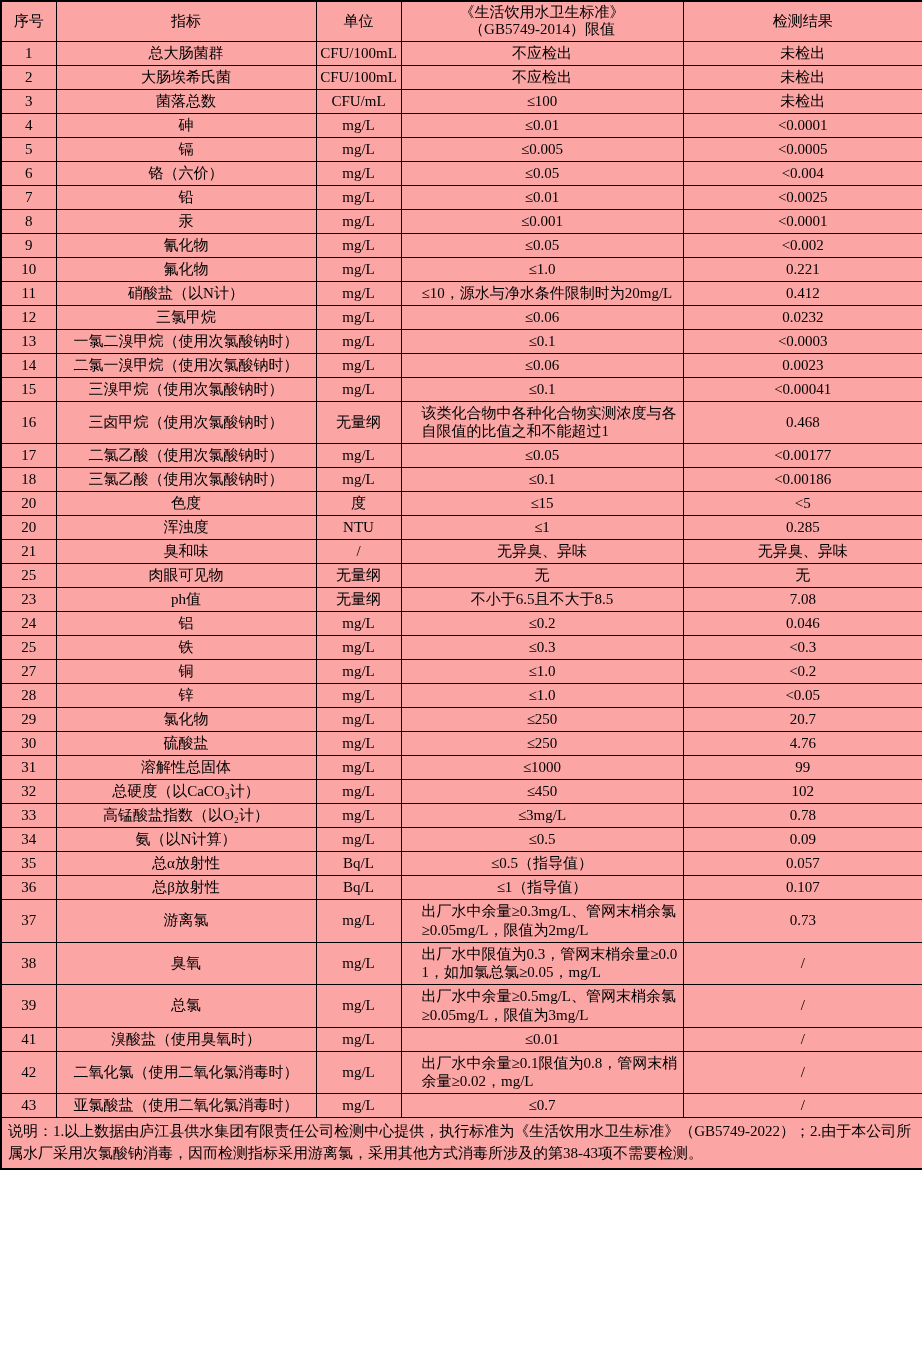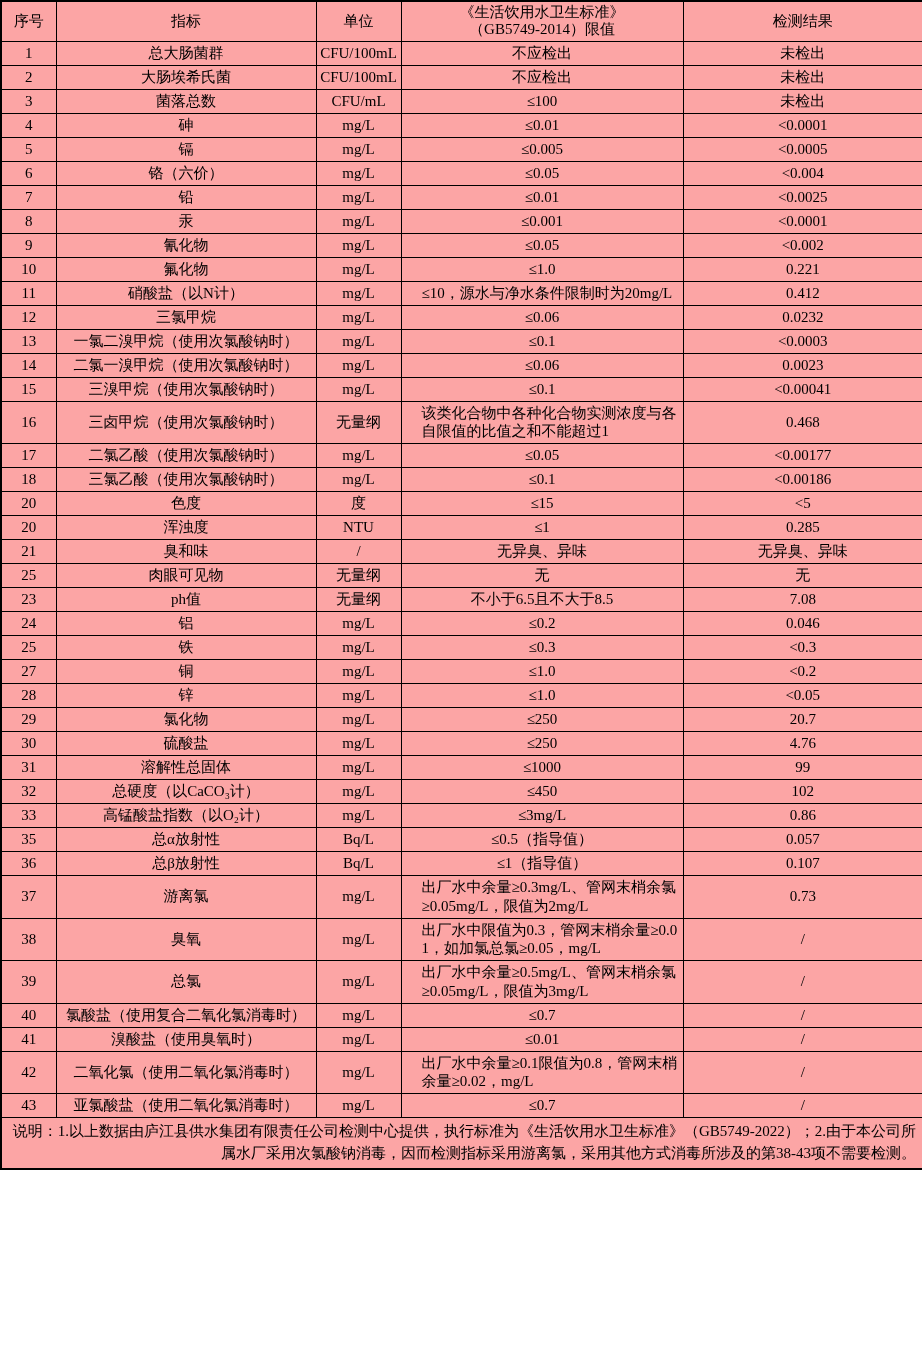--- a/index.html
+++ b/index.html
@@ -44,21 +44,21 @@
     line-height: 1.15;
   }
   tbody td {
     height: 24px;
   }
   td.left {
     text-align: left;
     padding-left: 20px;
   }
   tfoot td.note {
-    text-align: right;
+    text-align: left;
     height: 46px;
     vertical-align: middle;
     padding: 3px 6px;
     line-height: 1.45;
     word-break: break-all;
   }
 </style>
 </head>
 <body>
 
@@ -297,21 +297,28 @@
           <td>总硬度（以CaCO₃计）</td>
           <td>mg/L</td>
           <td>≤450</td>
           <td>102</td>
         </tr>
         <tr>
           <td>33</td>
           <td>高锰酸盐指数（以O₂计）</td>
           <td>mg/L</td>
           <td>≤3mg/L</td>
-          <td>0.86</td>
+          <td>0.78</td>
+        </tr>
+        <tr>
+          <td>34</td>
+          <td>氨（以N计算）</td>
+          <td>mg/L</td>
+          <td>≤0.5</td>
+          <td>0.09</td>
         </tr>
         <tr>
           <td>35</td>
           <td>总α放射性</td>
           <td>Bq/L</td>
           <td>≤0.5（指导值）</td>
           <td>0.057</td>
         </tr>
         <tr>
           <td>36</td>
@@ -332,27 +339,20 @@
           <td>臭氧</td>
           <td>mg/L</td>
           <td class="left">出厂水中限值为0.3，管网末梢余量≥0.01，如加氯总氯≥0.05，mg/L</td>
           <td>/</td>
         </tr>
         <tr>
           <td>39</td>
           <td>总氯</td>
           <td>mg/L</td>
           <td class="left">出厂水中余量≥0.5mg/L、管网末梢余氯≥0.05mg/L，限值为3mg/L</td>
-          <td>/</td>
-        </tr>
-        <tr>
-          <td>40</td>
-          <td>氯酸盐（使用复合二氧化氯消毒时）</td>
-          <td>mg/L</td>
-          <td>≤0.7</td>
           <td>/</td>
         </tr>
         <tr>
           <td>41</td>
           <td>溴酸盐（使用臭氧时）</td>
           <td>mg/L</td>
           <td>≤0.01</td>
           <td>/</td>
         </tr>
         <tr>

